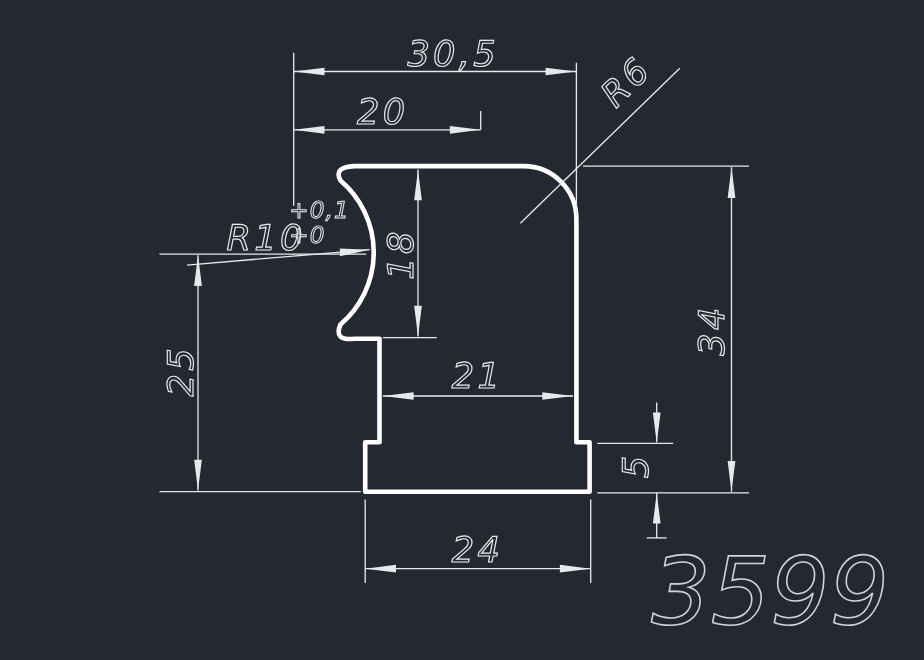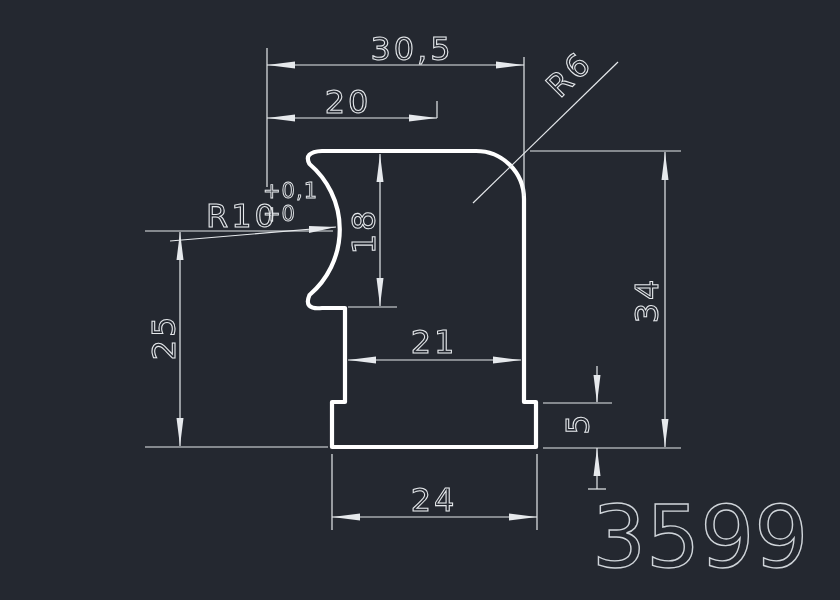--- a/index.html
+++ b/index.html
@@ -1,20 +1,21 @@
 <!DOCTYPE html>
 <html><head>
 <meta charset="utf-8">
 <style>
   html,body{margin:0;padding:0;background:#1a1d22;}
   #stage{
     width:840px;height:600px;
     background:var(--bg,#242830);
     position:relative;overflow:hidden;
     font-family:"DejaVu Sans", sans-serif;
+    font-style:italic;
   }
   svg{display:block}
   .profile{
     fill:none;stroke:var(--line,#ffffff);
     stroke-width:4.2;stroke-linejoin:round;stroke-linecap:round;
   }
   .dimline{
     stroke:var(--dim,#e6e9ec);stroke-width:1.2;fill:none;stroke-linecap:butt;
   }
   .arrow{fill:var(--dim,#e6e9ec);stroke:none;}

